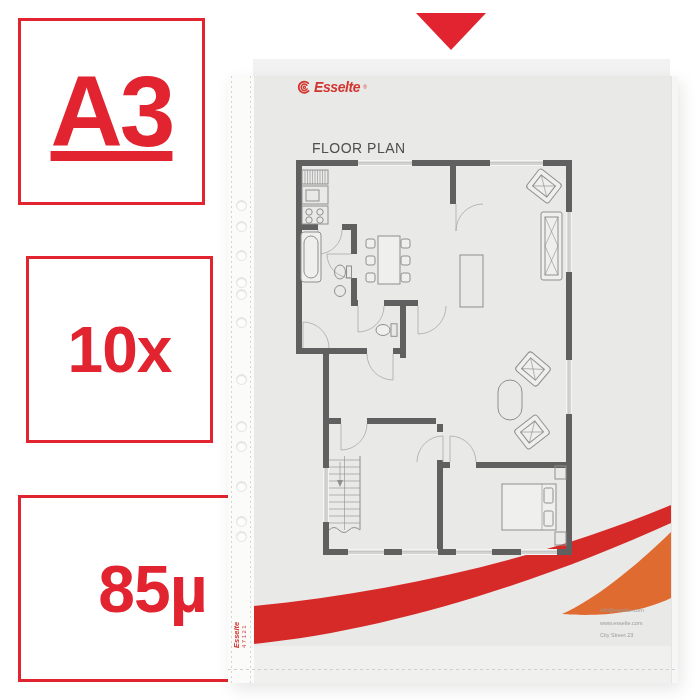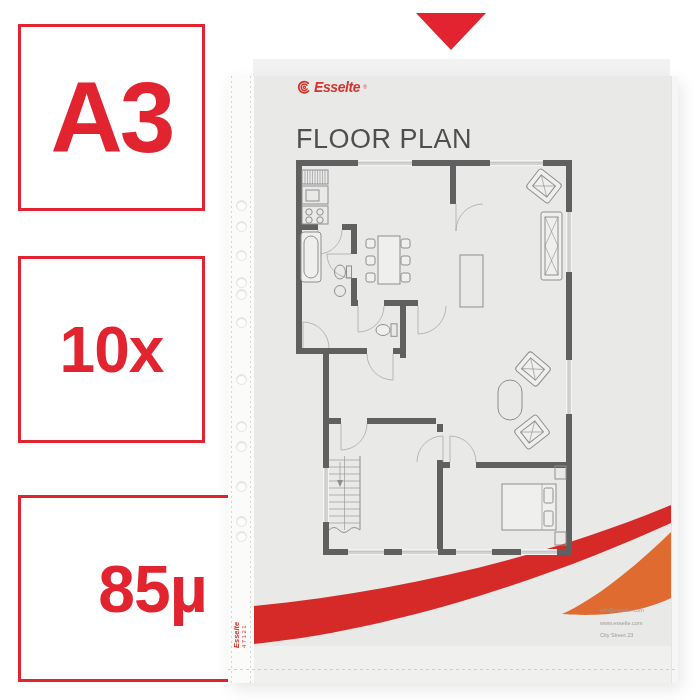--- a/index.html
+++ b/index.html
@@ -4,22 +4,22 @@
 <style>
   html,body{margin:0;padding:0;background:#ffffff;}
   body{width:700px;height:700px;position:relative;overflow:hidden;
        font-family:"Liberation Sans", sans-serif;}
   .stage{position:absolute;inset:0;}
 
   
   .badge{position:absolute;left:18px;width:181px;height:181px;
          border:3px solid var(--red);display:flex;align-items:center;justify-content:center;
          color:var(--red);font-weight:bold;background:#fff;}
-  .badge.b1{top:24px;font-size:100px;letter-spacing:-3px;}
-  .badge.b2{top:256px;font-size:64px;letter-spacing:-1px;}
+  .badge.b1{top:18px;font-size:100px;letter-spacing:-3px;text-decoration:underline;}
+  .badge.b2{top:256px;font-size:64px;letter-spacing:-1px;margin-left:8px;}
   .badge.b3{top:495px;font-size:66px;letter-spacing:-1px;padding-left:41px;}
 
   
   .pointer{position:absolute;left:416px;top:13px;width:0;height:0;
            border-left:35px solid transparent;border-right:35px solid transparent;
            border-top:37px solid var(--red);}
 
   
   .flap{position:absolute;left:253px;top:59px;width:417px;height:26px;
         background:var(--flap);border-bottom:1px solid #e2e2e4;}
@@ -36,22 +36,22 @@
   .weld-r{position:absolute;left:443px;top:0;width:6px;height:607px;
         background:#f6f6f5;border-left:1px solid #e4e4e4;}
 
   
   .paper{position:absolute;left:26px;top:0;width:417px;height:570px;
          background:var(--paper);overflow:hidden;}
   .logo{position:absolute;left:43px;top:3px;display:flex;align-items:center;gap:3px;}
   .logo .word{color:var(--logo-red);font-weight:bold;font-style:italic;
               font-size:14px;letter-spacing:-0.4px;}
   .logo sup{color:var(--logo-red);font-size:5px;font-style:normal;vertical-align:super;}
-  .doc-title{position:absolute;left:42px;top:48px;margin:0;font-weight:400;
-             font-size:27px;letter-spacing:.5px;color:var(--title-gray);}
+  .doc-title{position:absolute;left:42px;top:48px;margin:16px;font-weight:400;
+             font-size:14px;letter-spacing:.5px;color:var(--title-gray);}
   .plan{position:absolute;left:42px;top:84px;}
   .swoosh{position:absolute;left:0;top:0;}
   .contact{position:absolute;left:346px;top:528px;font-size:5.5px;line-height:12.5px;
            color:var(--contact-gray);}
   
   .spine{position:absolute;left:4px;top:572px;width:50px;height:20px;
          transform:rotate(-90deg);transform-origin:0 0;display:flex;flex-direction:column;
          color:var(--logo-red);}
   .spine .sb{font-weight:bold;font-style:italic;font-size:7.5px;}
   .spine .sc{font-size:6px;letter-spacing:1.5px;}

